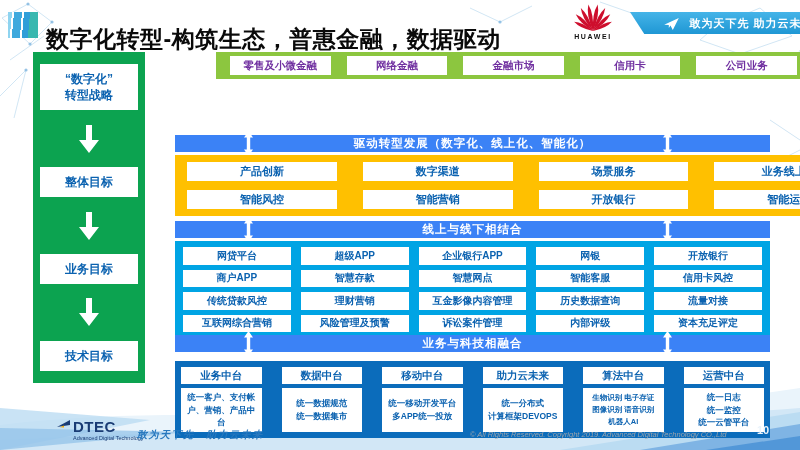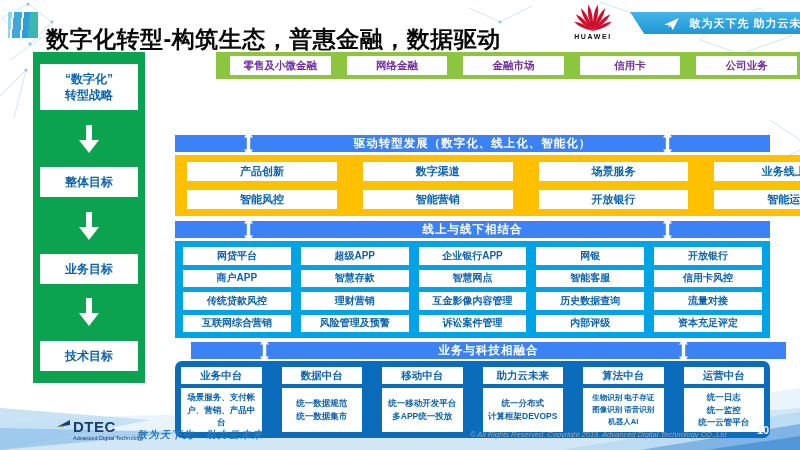--- a/index.html
+++ b/index.html
@@ -27,33 +27,33 @@
   .preline{white-space:pre-line;}
 
   
   .main{left:175px;top:52px;width:595px;}
   .bizrow{position:absolute;left:0;top:0;width:595px;height:27px;background:#8cc63f;
     display:grid;grid-template-columns:repeat(5,1fr);gap:16px;padding:4px 14px;box-sizing:border-box;margin-left:41px;}
   .bizbox{background:#ffffff;color:#7030a0;font-size:10.5px;font-weight:bold;
     display:flex;align-items:center;justify-content:center;white-space:nowrap;}
   .graybar{position:absolute;left:0;width:595px;height:17px;background:#3b82f6;color:#ffffff;
     font-size:11.5px;font-weight:bold;display:flex;align-items:center;justify-content:center;letter-spacing:1px;}
-  .bar1{top:83px;} .bar2{top:169px;} .bar3{top:290px;margin-left:16px;}
+  .bar1{top:83px;} .bar2{top:169px;} .bar3{top:283px;}
   .varrow{position:absolute;top:-4px;width:11px;height:25px;}
   .va1{left:68px;} .va2{left:487px;}
   .yellow{position:absolute;left:0;top:103px;width:701px;height:61px;background:#ffc000;
     display:grid;grid-template-columns:repeat(4,1fr);gap:9px 26px;padding:7px 12px;box-sizing:border-box;}
   .ybox{background:#ffffff;color:#0b62b0;font-size:11px;font-weight:bold;
     display:flex;align-items:center;justify-content:center;white-space:nowrap;}
   .cyan{position:absolute;left:0;top:189px;width:595px;height:97px;background:#00a4e4;
     display:grid;grid-template-columns:repeat(5,1fr);gap:5px 10px;padding:6px 8px;box-sizing:border-box;}
   .cbox{background:#ffffff;color:#0b62b0;font-size:10px;font-weight:bold;
     display:flex;align-items:center;justify-content:center;white-space:nowrap;}
   .darkblue{position:absolute;left:0;top:309px;width:595px;height:77px;background:#0b6cbb;
-    display:grid;grid-template-columns:repeat(6,1fr);gap:20px;padding:6px;box-sizing:border-box;border-radius:7px;}
+    display:grid;grid-template-columns:repeat(6,1fr);gap:20px;padding:6px;box-sizing:border-box;}
   .platform{display:flex;flex-direction:column;gap:4px;}
   .phead{background:#ffffff;color:#0b62b0;font-size:10.5px;font-weight:bold;height:17px;
     display:flex;align-items:center;justify-content:center;white-space:nowrap;}
   .pbody{background:#ffffff;color:#0b62b0;font-size:8.5px;font-weight:bold;flex:1;line-height:1.5;
     display:flex;align-items:center;justify-content:center;text-align:center;white-space:pre-line;}
   .pbody.small{font-size:7.5px;line-height:1.6;}
 
   
   .dtec{left:55px;top:419px;display:flex;align-items:flex-start;gap:2px;}
   .dtec-word{font-size:15px;font-weight:800;color:#1a3c74;letter-spacing:0.5px;line-height:1;}
@@ -224,21 +224,21 @@
           <path d="M5.5,0 L10,6.5 H7.2 V18.5 H10 L5.5,25 L1,18.5 H3.8 V6.5 H1 Z" fill="#ffffff"></path>
         </svg>
       <svg class="varrow va2" viewBox="0 0 11 25">
           <path d="M5.5,0 L10,6.5 H7.2 V18.5 H10 L5.5,25 L1,18.5 H3.8 V6.5 H1 Z" fill="#ffffff"></path>
         </svg>
     </div>
 
     <div class="darkblue">
       <div class="platform">
         <div class="phead">业务中台</div>
-        <div class="pbody">场景服务、支付帐
+        <div class="pbody">统一客户、支付帐
 户、营销、产品中
 台</div>
       </div>
       <div class="platform">
         <div class="phead">数据中台</div>
         <div class="pbody">统一数据规范
 统一数据集市</div>
       </div>
       <div class="platform">
         <div class="phead">移动中台</div>

